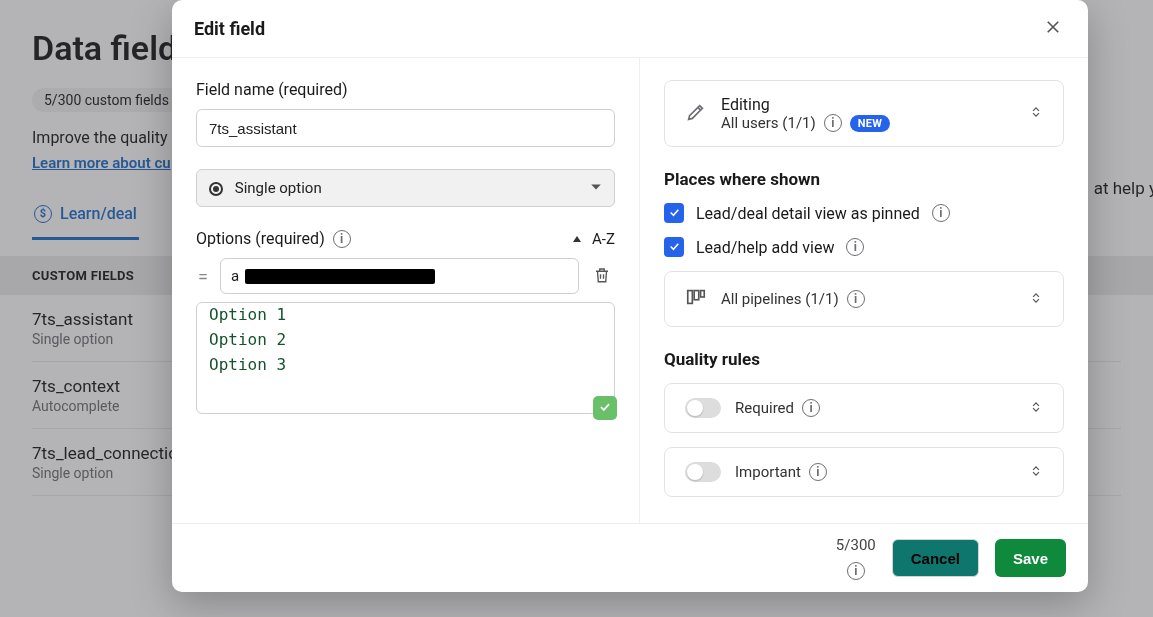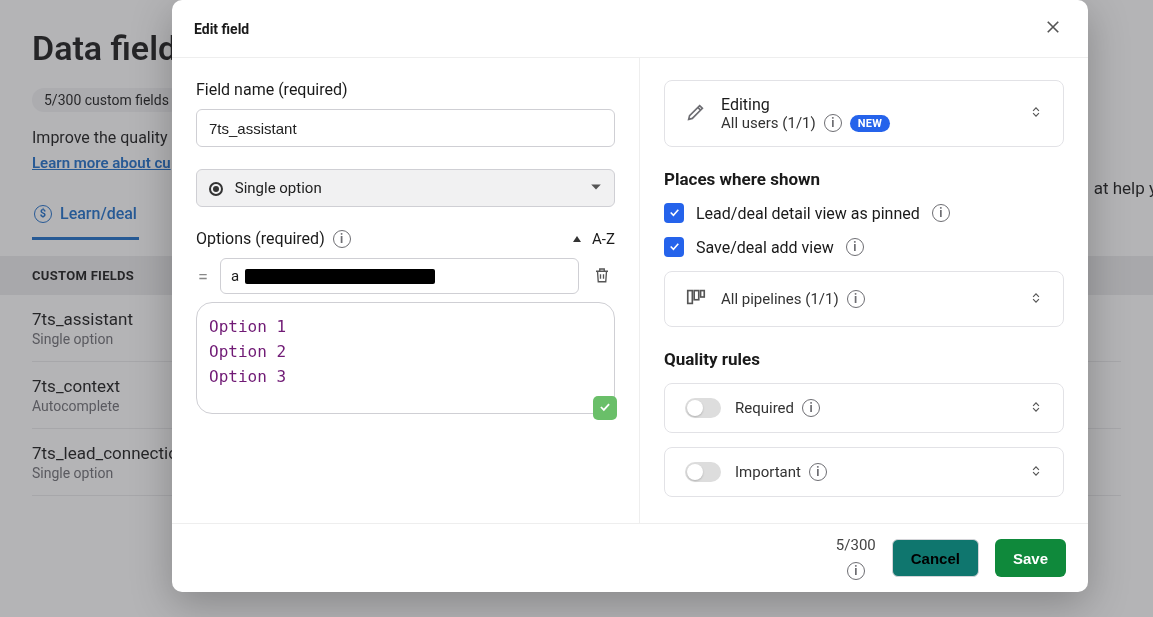--- a/index.html
+++ b/index.html
@@ -30,21 +30,21 @@
     
     .overlay { position:absolute; inset:0; background:rgba(60,60,65,.35);}
     
     .modal {
       position:absolute; left:172px; top:0; width:916px; height:592px;
       background:#fff; border-radius:10px; box-shadow:0 12px 40px rgba(0,0,0,.25);
       display:flex; flex-direction:column; overflow:hidden;
     }
     .mhead { display:flex;align-items:center;justify-content:space-between;
       padding:14px 22px; border-bottom:1px solid #eee;}
-    .mhead h2 { font-size:14px; font-weight:700;}
+    .mhead h2 { font-size:18px; font-weight:700;}
     .xbtn { background:none;border:none;cursor:pointer;padding:4px;}
     .xbtn svg { width:18px;height:18px;stroke:#555;stroke-width:2.2;}
     .mbody { display:flex; flex:1; min-height:0;}
     .col { padding: 22px 24px; overflow:auto;}
     .col.left { flex:1; border-right:1px solid #eee;}
     .col.right { width:448px;}
     .lbl { font-size:16px; margin-bottom:10px;}
     .section-title { font-size:17px; font-weight:700; margin-bottom:14px;}
     .input, .select {
       width:100%; height:38px; border:1px solid #cfcfd4; border-radius:6px;
@@ -57,21 +57,21 @@
     .opts-head { display:flex;justify-content:space-between;align-items:center;margin-bottom:10px;}
     .oh-left { display:flex;align-items:center;gap:8px;}
     .oh-right{ display:flex;align-items:center;gap:10px;font-size:15px;}
     .info-icon { width:18px;height:18px;border:1.5px solid #6d6d72;border-radius:50%;display:inline-flex;align-items:center;justify-content:center;font-size:12px;font-weight:700;color:#6d6d72; line-height:1;}
     .option-row { display:flex;align-items:center;gap:10px;margin-bottom:8px;}
     .drag {font-size:18px;color:#888;padding:0 2px;cursor:grab;}
     .opt-input { flex:1; height:36px; border:1px solid #cfcfd4; border-radius:6px; padding:0 10px;font-size:15px;}
     .trash svg {width:18px;height:18px;stroke:#555;stroke-width:1.8;fill:none;}
     .trash{background:none;border:none;cursor:pointer;padding:4px;}
     .textarea-wrap { position:relative;}
-    .opts-textarea { width:100%; height:112px; border:1px solid #cfcfd4; border-radius:16px; padding:12px 12px; font-size:16px; resize:none; color:#701a75; line-height:1.55;}
+    .opts-textarea { width:100%; height:112px; border:1px solid #cfcfd4; border-radius:6px; padding:0 12px; font-size:16px; resize:none; color:#14532d; line-height:1.55;}
     .check-mini { position:absolute; right:-2px; bottom:-2px; width:24px;height:24px;background:#6abf69;border-radius:5px;display:flex;align-items:center;justify-content:center;}
     .check-mini svg{width:14px;height:14px;stroke:#fff;stroke-width:3;fill:none;}
     
     .card { border:1px solid #e2e2e6; border-radius:8px; padding:14px 20px; display:flex;align-items:center;gap:14px; margin-bottom:14px;}
     .card .grow{flex:1;}
     .toggle { width:36px;height:20px;border-radius:12px;background:#ddd;position:relative;}
     .toggle::after{content:"";position:absolute;width:16px;height:16px;background:#fff;border-radius:50%;top:2px;left:2px;box-shadow:0 1px 2px rgba(0,0,0,.2);}
     .expand-chevron svg{width:14px;height:14px;stroke:#555;stroke-width:2;fill:none;}
     .pencil svg{width:22px;height:22px;stroke:#6d6d72;stroke-width:1.8;fill:none;}
     .badge-new{background:#2563eb;color:#fff;font-size:11px;font-weight:700;padding:2px 8px;border-radius:10px;letter-spacing:.3px;}
@@ -232,21 +232,21 @@
         </span>
         <span style="font-size:16px;">Lead/deal detail view as pinned</span>
         <span class="info-icon">i</span>
       </div>
       <div class="chk-row">
         <span class="chkbox">
           <span><svg viewBox="0 0 24 24">
                 <path d="M5 12 L10 17 L19 7"></path>
               </svg></span>
         </span>
-        <span style="font-size:16px;">Save/deal add view</span>
+        <span style="font-size:16px;">Lead/help add view</span>
         <span class="info-icon">i</span>
       </div>
 
       <div class="card">
         <span class="pipeline-icon">
           <svg viewBox="0 0 24 24">
               <rect x="3" y="5" width="5" height="14"></rect>
               <rect x="10" y="5" width="5" height="10"></rect>
               <rect x="17" y="5" width="4" height="7"></rect>
             </svg>

